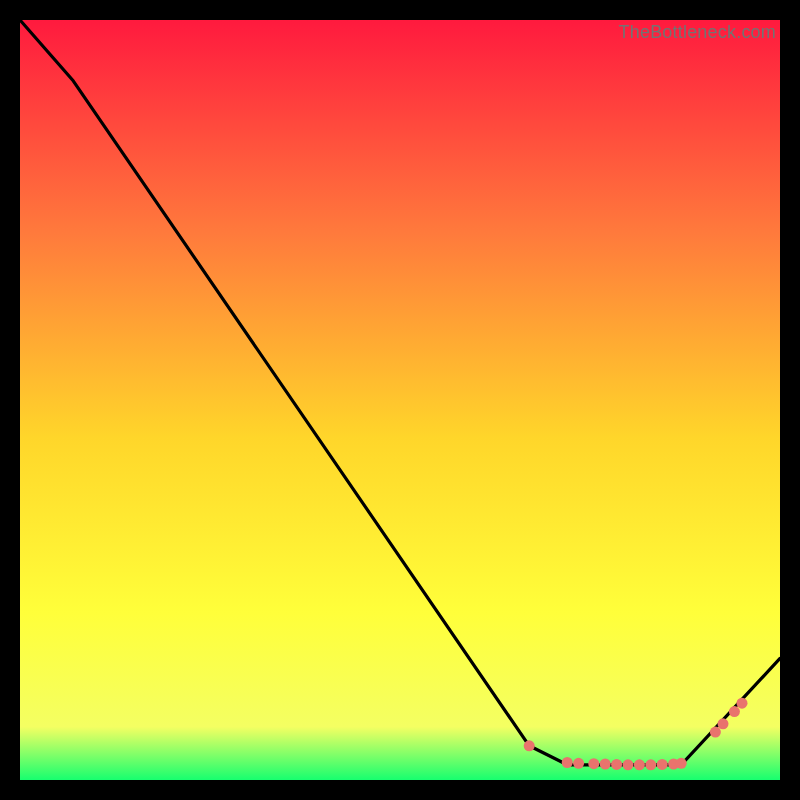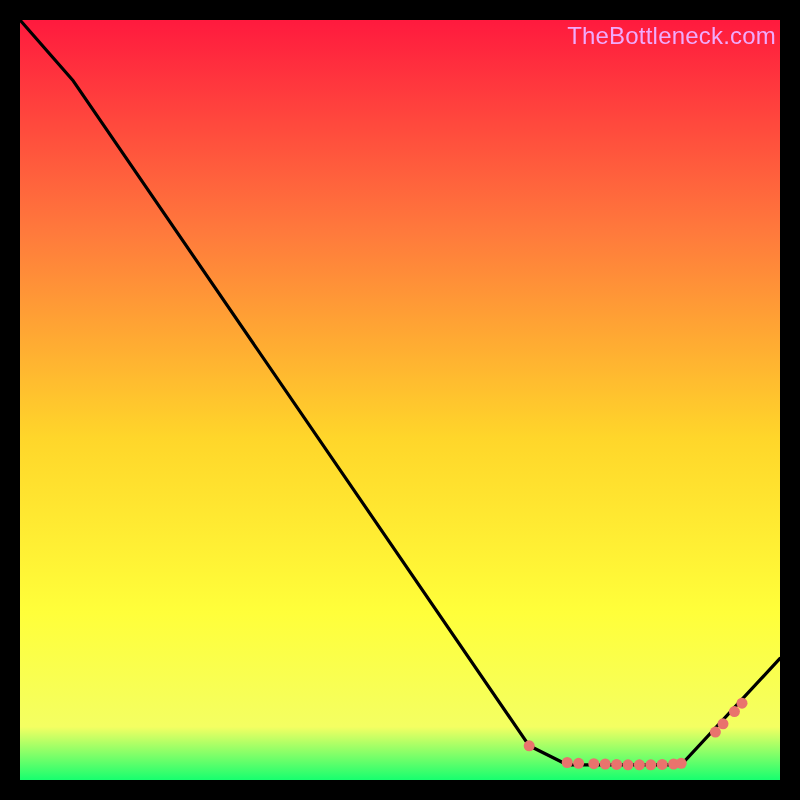--- a/index.html
+++ b/index.html
@@ -23,22 +23,22 @@
     left: 0;
     top: 0;
     width: 760px;
     height: 760px;
   }
   .watermark {
     position: absolute;
     right: 4px;
     top: 2px;
     font-family: Arial, Helvetica, sans-serif;
-    font-size: 24px;
-    color: #f0abfc;
+    font-size: 18px;
+    color: #737373;
     font-weight: 500;
     letter-spacing: 0.2px;
     user-select: none;
   }
   svg.curve {
     position: absolute;
     left: 0;
     top: 0;
     width: 760px;
     height: 760px;

